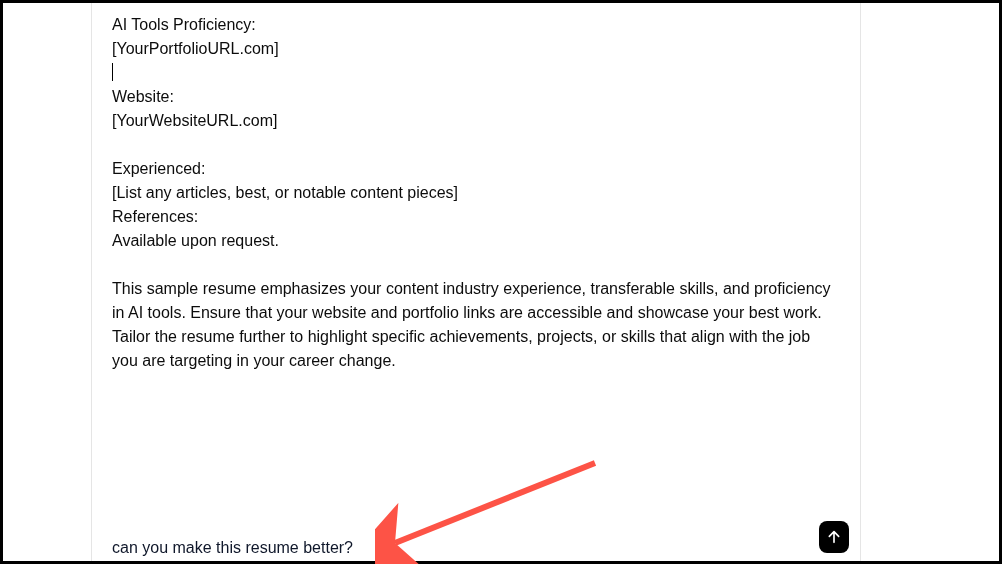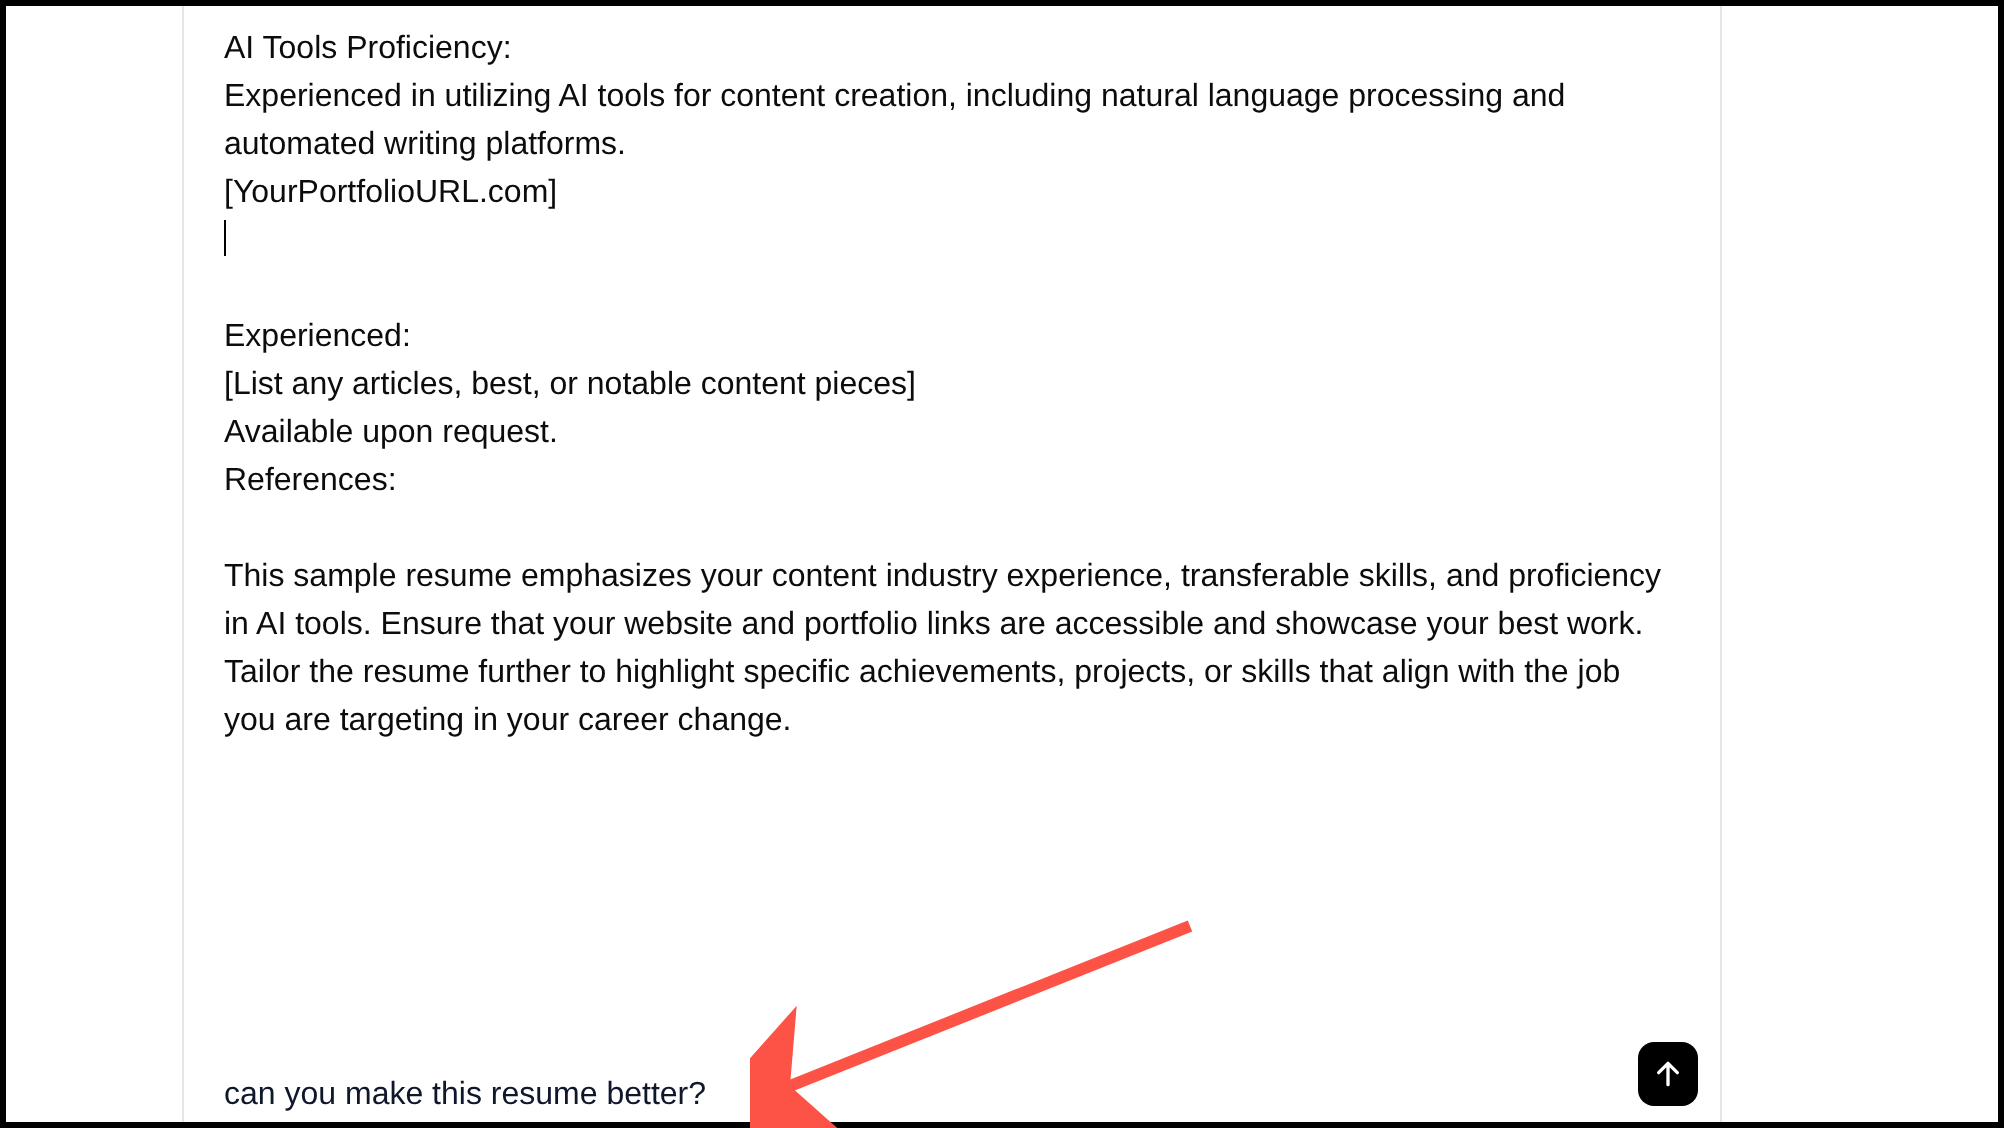--- a/index.html
+++ b/index.html
@@ -71,28 +71,29 @@
 </style>
 </head>
 <body>
 
 <div class="frame">
 
   <div class="chat-column">
 
     <div class="msg-block">
       <span class="msg-line">AI Tools Proficiency:</span>
-      <span class="msg-line">Experienced in utilizing AI tools for content creation, including natural language processing and automated writing platforms.</span>
       <span class="msg-line">[YourPortfolioURL.com]</span>
       <span class="msg-line"><span class="text-cursor"></span></span>
+      <span class="msg-line">Website:</span>
+      <span class="msg-line">[YourWebsiteURL.com]</span>
       <div class="spacer"></div>
       <span class="msg-line">Experienced:</span>
       <span class="msg-line">[List any articles, best, or notable content pieces]</span>
+      <span class="msg-line">References:</span>
       <span class="msg-line">Available upon request.</span>
-      <span class="msg-line">References:</span>
       <div class="spacer"></div>
       <span class="msg-line">This sample resume emphasizes your content industry experience, transferable skills, and proficiency in AI tools. Ensure that your website and portfolio links are accessible and showcase your best work. Tailor the resume further to highlight specific achievements, projects, or skills that align with the job you are targeting in your career change.</span>
     </div>
 
     <div class="user-prompt">can you make this resume better?</div>
 
   </div>
 
   <div class="send-btn">
     <svg viewBox="0 0 24 24">

